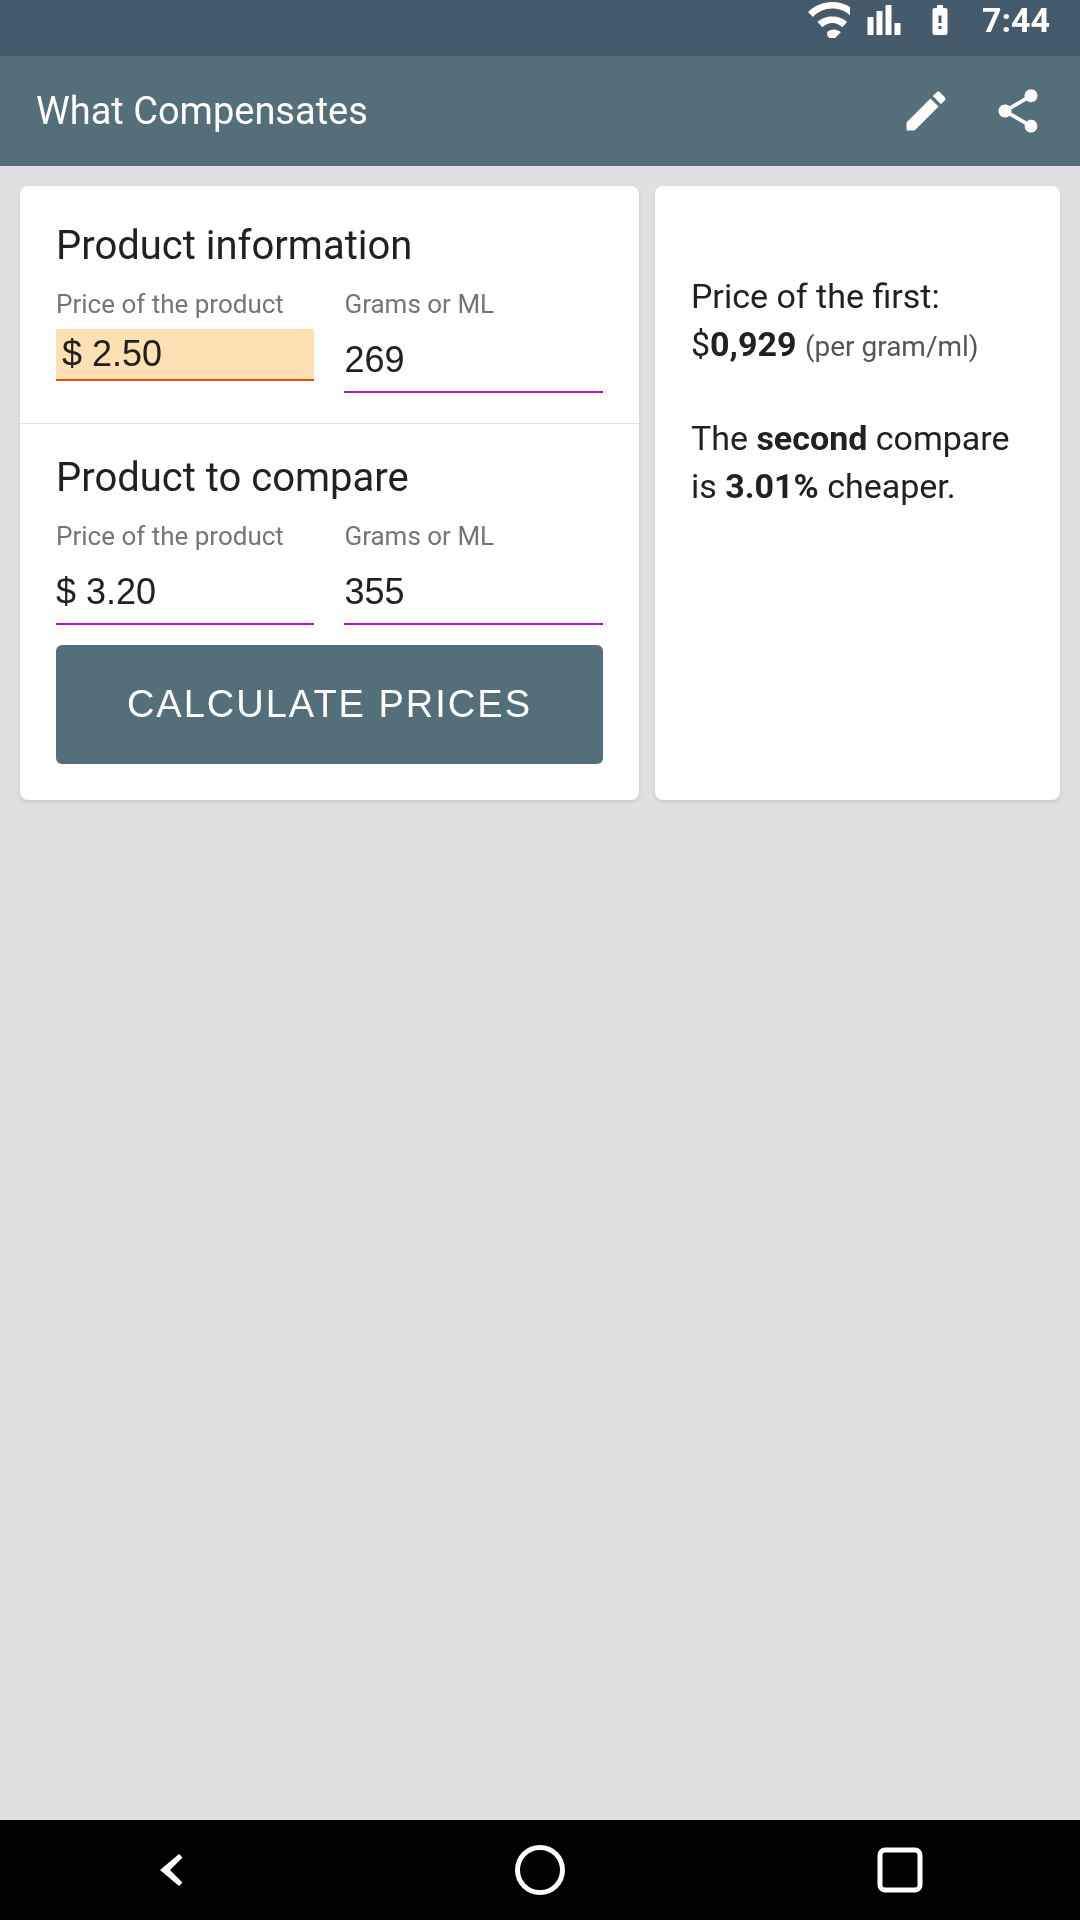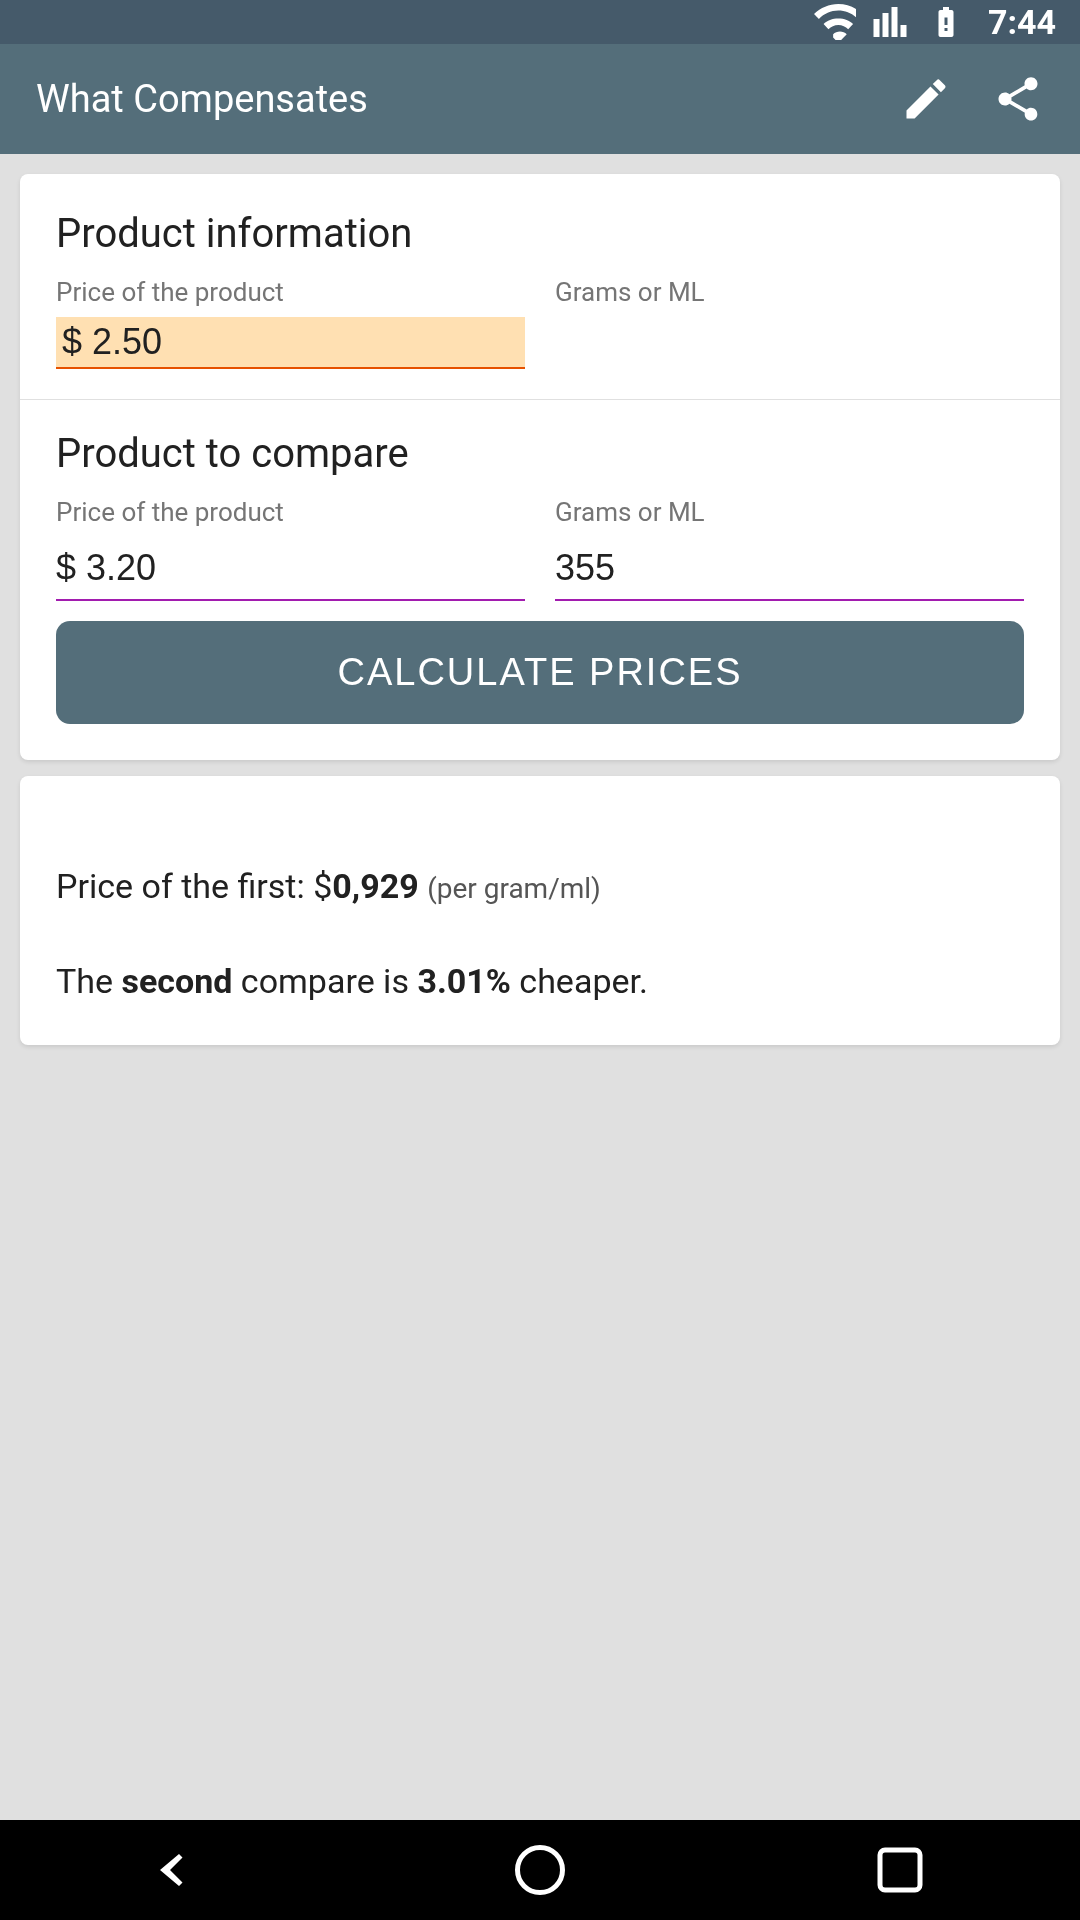--- a/index.html
+++ b/index.html
@@ -14,25 +14,25 @@
       height: 1920px;
       background-color: #e0e0e0;
       font-family: 'Roboto', Arial, sans-serif;
       overflow: hidden;
       position: relative;
     }
 
     
     .status-bar {
       background-color: #455a6a;
-      height: 44px;
-      display: flex;
-      align-items: center;
+      height: 56px;
+      display: flex;
+      align-items: flex-start;
       justify-content: flex-end;
-      padding: 0 24px;
+      padding: 0 30px;
       color: white;
       font-size: 30px;
       font-weight: bold;
     }
 
     .status-icons {
       display: flex;
       align-items: center;
       gap: 14px;
     }
@@ -66,21 +66,20 @@
       display: flex;
       align-items: center;
       justify-content: center;
       cursor: pointer;
     }
 
     
     .main-content {
       padding: 20px;
       display: flex;
-      flex-direction: column;
       gap: 16px;
     }
 
     
     .card {
       background: white;
       border-radius: 8px;
       padding: 36px;
       box-shadow: 0 2px 4px rgba(0,0,0,0.1);
     }
@@ -130,25 +129,25 @@
       border-top: 1px solid #e0e0e0;
       margin: 30px -36px;
     }
 
     
     .calculate-btn {
       width: 100%;
       background-color: #546e7a;
       color: white;
       border: none;
-      padding: 30px;
+      padding: 38px;
       font-size: 38px;
       font-weight: 500;
       letter-spacing: 2px;
-      border-radius: 14px;
+      border-radius: 6px;
       cursor: pointer;
       margin-top: 20px;
       text-transform: uppercase;
     }
 
     
     .results-card {
       background: white;
       border-radius: 8px;
       padding: 40px 36px;
@@ -241,20 +240,21 @@
 
   <div class="card">
     <div class="card-title">Product information</div>
     <div class="form-row">
       <div class="form-group">
         <label class="form-label">Price of the product</label>
         <input class="form-input highlighted" type="text" value="$ 2.50" style="">
       </div>
       <div class="form-group">
         <label class="form-label">Grams or ML</label>
+        <input class="form-input" type="text" value="269" style="">
       </div>
     </div>
 
     <hr class="divider">
 
     <div class="card-title">Product to compare</div>
     <div class="form-row">
       <div class="form-group">
         <label class="form-label">Price of the product</label>
         <input class="form-input" type="text" value="$ 3.20" style="">

